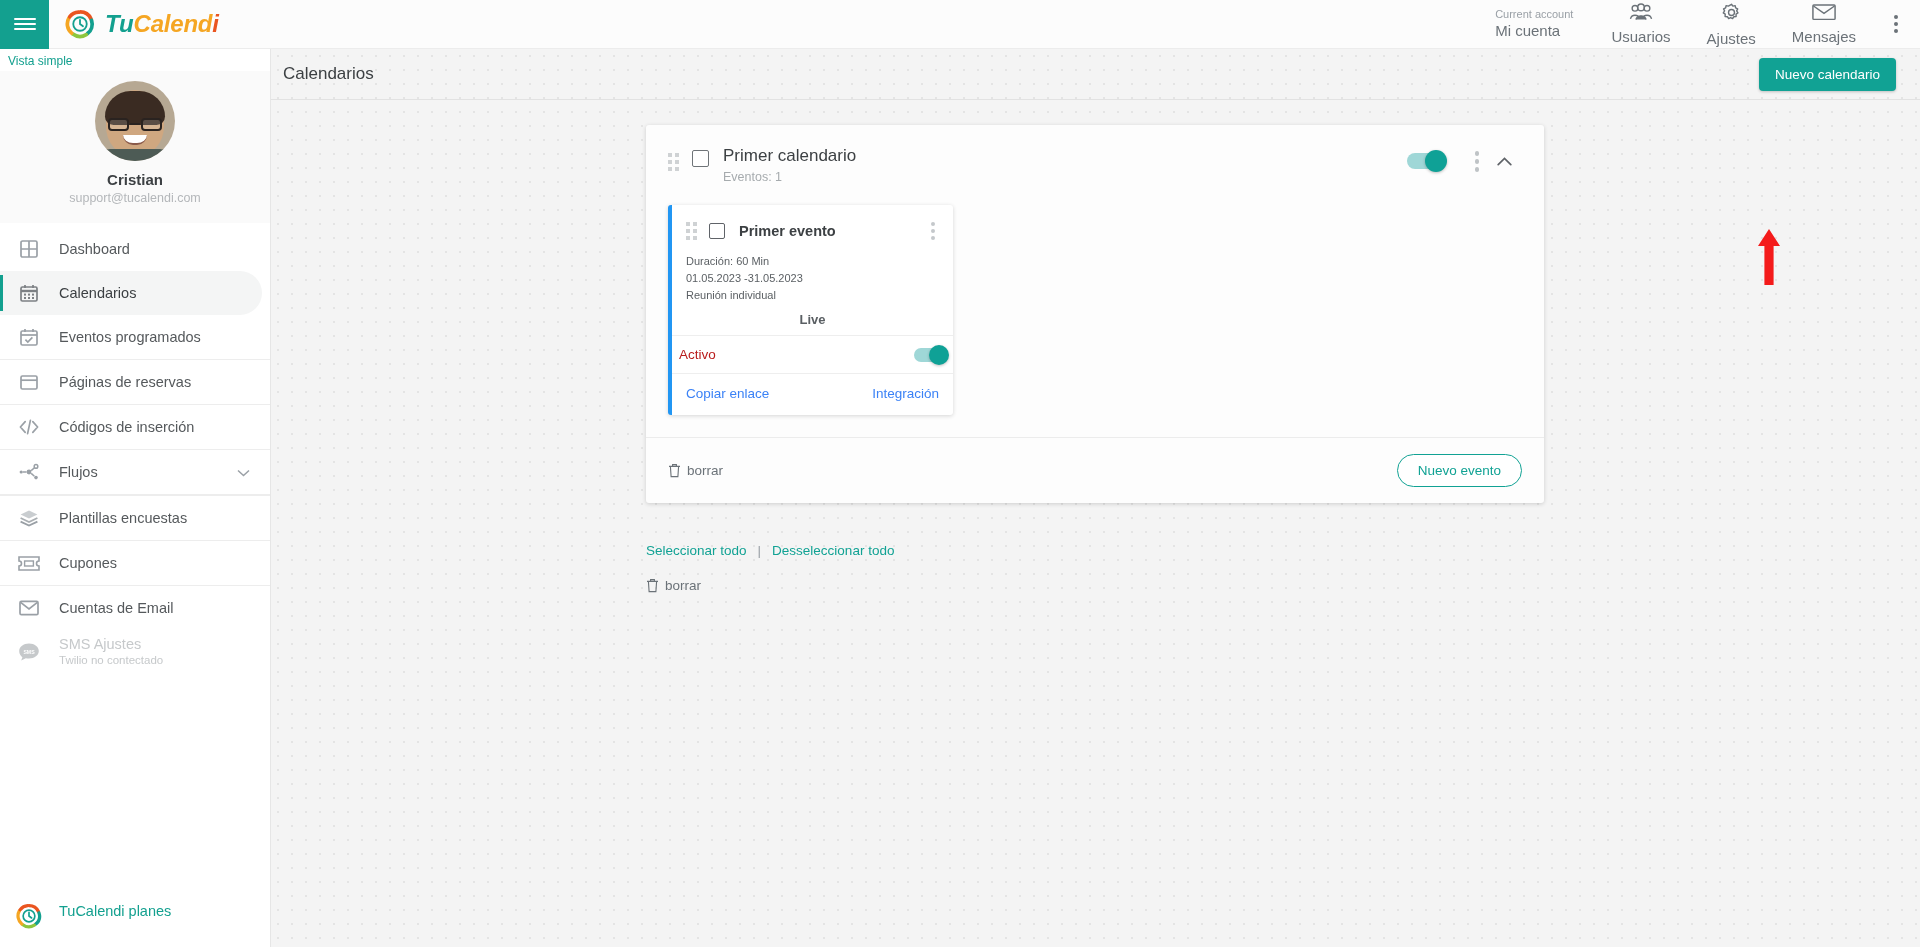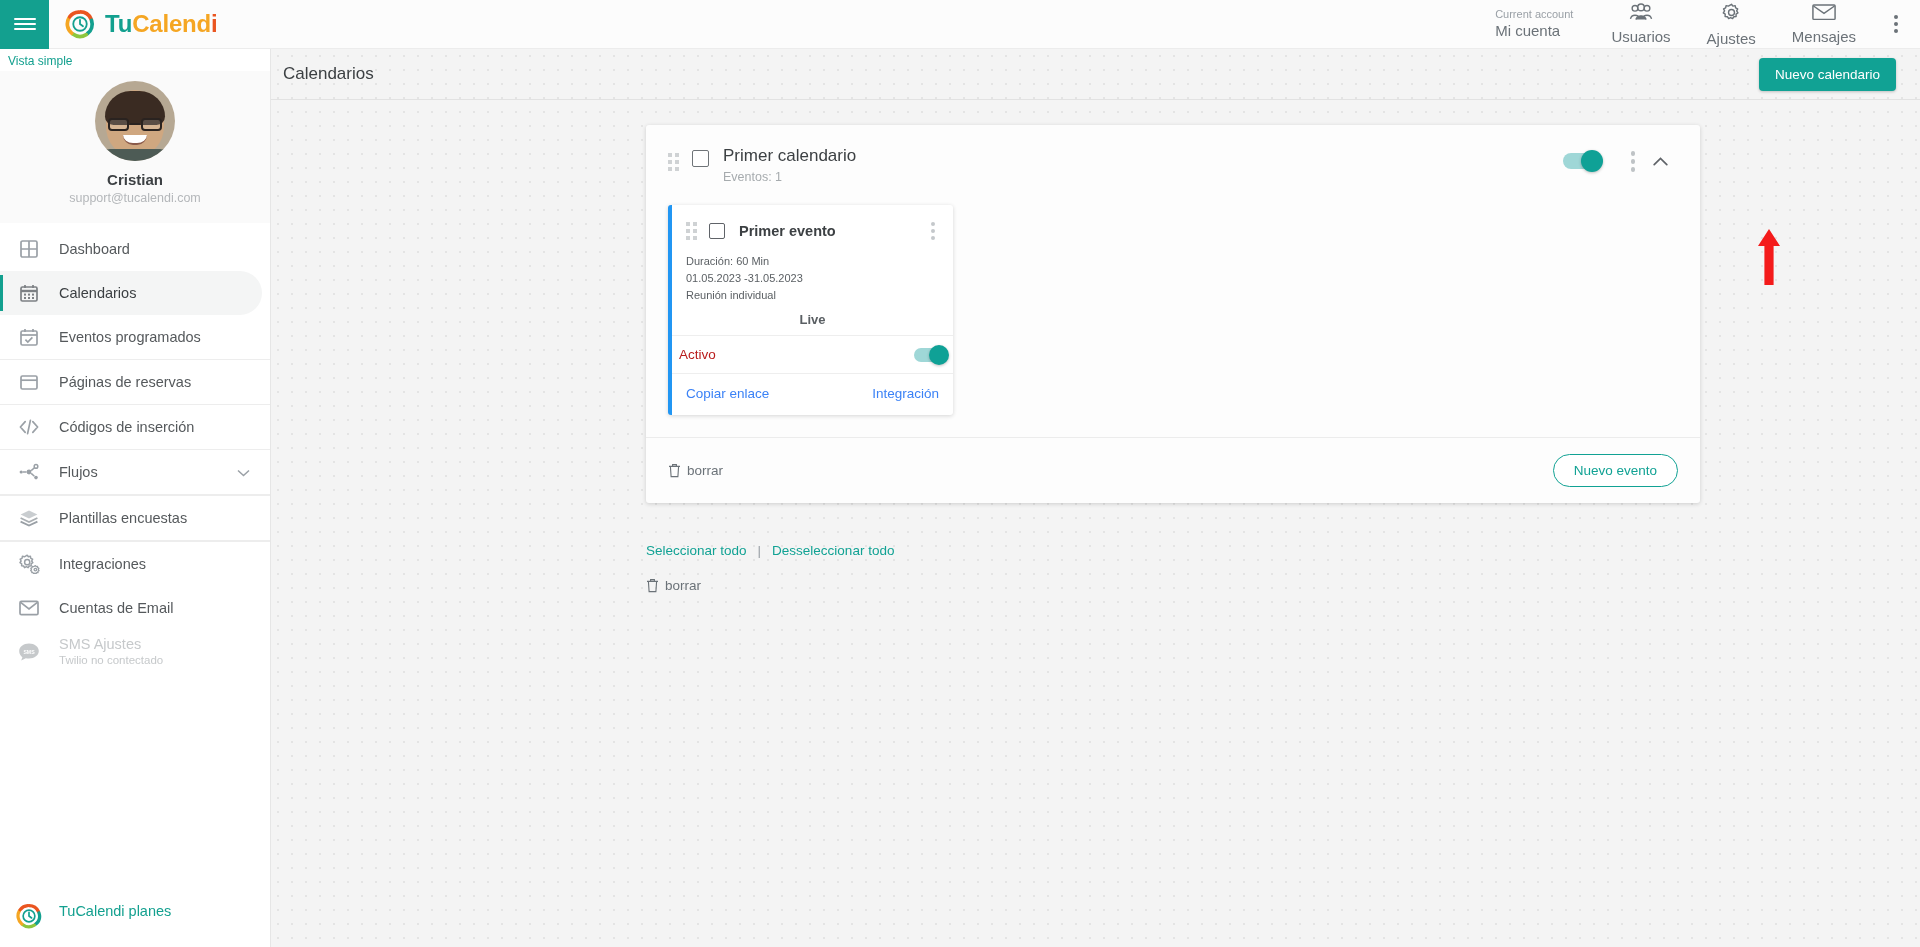--- a/index.html
+++ b/index.html
@@ -26,21 +26,21 @@
     display: flex; align-items: center; justify-content: center;
     flex: 0 0 49px;
     cursor: pointer;
   }
   .hamburger-box .bar {
     display: block; width: 22px; height: 2.6px;
     background: #ffffff; margin: 2.6px 0; border-radius: 1px;
   }
   .brand {
     display: flex; align-items: center;
-    margin-left: 16px; cursor: pointer;
+    margin-left: 16px; cursor: pointer; font-style: italic;
   }
   .brand-logo { width: 30px; height: 30px; }
   .brand-text {
     margin-left: 10px;
     font-size: 24px; font-weight: bold;
     letter-spacing: -0.2px;
   }
   .brand-tu { color: #13a08f; }
   .brand-calend { color: #f5a623; }
   .brand-i { color: #ea5520; }
@@ -195,21 +195,21 @@
     border: none; border-radius: 4px;
     padding: 9px 16px; font-size: 13.5px;
     font-family: "Liberation Sans", sans-serif;
     cursor: pointer;
     box-shadow: 0 1px 3px rgba(0,0,0,.22);
   }
 
   
   .cal-card {
     position: absolute; left: 375px; top: 76px;
-    width: 1054px;
+    width: 898px;
     background: #fdfdfd;
     border-radius: 3px;
     box-shadow: 0 1px 4px rgba(0,0,0,.16);
   }
   .cal-head {
     display: flex; align-items: flex-start;
     padding: 22px 22px 0 22px;
     height: 72px;
   }
   .grip {
@@ -523,36 +523,34 @@
             <path d="M1.6 12.6L10 16.6 18.4 12.6" fill="none" stroke="#9aa0a6" stroke-width="1.8"></path>
           </svg>
       </span>
       <span class="nav-text-wrap">
           <span>Plantillas encuestas</span>
         </span>
     </div>
 
     <div class="nav-sep"></div>
 
+    <div class="nav-item">
+      <span class="ico">
+        <svg width="22" height="15" viewBox="0 0 22 15">
+            <path d="M1 1h20v4a2.4 2.4 0 0 0 0 5v4H1v-4a2.4 2.4 0 0 0 0-5z" fill="none" stroke="#9aa0a6" stroke-width="1.6"></path>
+            <rect x="6.6" y="5" width="8.8" height="5" fill="none" stroke="#9aa0a6" stroke-width="1.4"></rect>
+          </svg>
+      </span>
+      <span class="nav-text-wrap">
+          <span>Cupones</span>
+        </span>
+    </div>
 
     <div class="nav-sep"></div>
 
-    <div class="nav-item">
-      <span class="ico">
-        <svg width="21" height="20" viewBox="0 0 21 20">
-          <circle cx="8.2" cy="8.2" r="2.6" fill="none" stroke="#9aa0a6" stroke-width="1.5"></circle>
-          <path d="M8.2 1.2l1.2 1.6 2-.5.4 2 1.8.9-.9 1.8 1.1 1.7-1.7 1.1.1 2-2 .2-1.1 1.7-1.7-1-1.8 1-1-1.7-2-.2.1-2-1.7-1.1 1.1-1.7-.9-1.8 1.8-.9.4-2 2 .5z" fill="none" stroke="#9aa0a6" stroke-width="1.5" stroke-linejoin="round"></path>
-          <circle cx="16.4" cy="15.6" r="1.3" fill="none" stroke="#9aa0a6" stroke-width="1.3"></circle>
-          <path d="M16.4 11.6l.8 1.1 1.3-.3.2 1.3 1.2.6-.6 1.2.7 1.1-1.1.7.1 1.3-1.3.1-.7 1.1-1.1-.7-1.2.7-.6-1.1-1.3-.1 0-1.3-1.1-.7.7-1.1-.6-1.2 1.2-.6.2-1.3 1.3.3z" fill="none" stroke="#9aa0a6" stroke-width="1.3" stroke-linejoin="round"></path>
-        </svg>
-      </span>
-      <span class="nav-text-wrap">
-          <span>Integraciones</span>
-        </span>
-    </div>
 
     <div class="nav-item">
       <span class="ico">
         <svg width="20" height="16" viewBox="0 0 20 16">
             <rect x="1" y="1.4" width="18" height="13.2" rx="1.4" fill="none" stroke="#9aa0a6" stroke-width="1.7"></rect>
             <path d="M1.6 2.4L10 9 18.4 2.4" fill="none" stroke="#9aa0a6" stroke-width="1.7"></path>
           </svg>
       </span>
       <span class="nav-text-wrap">
           <span>Cuentas de Email</span>

